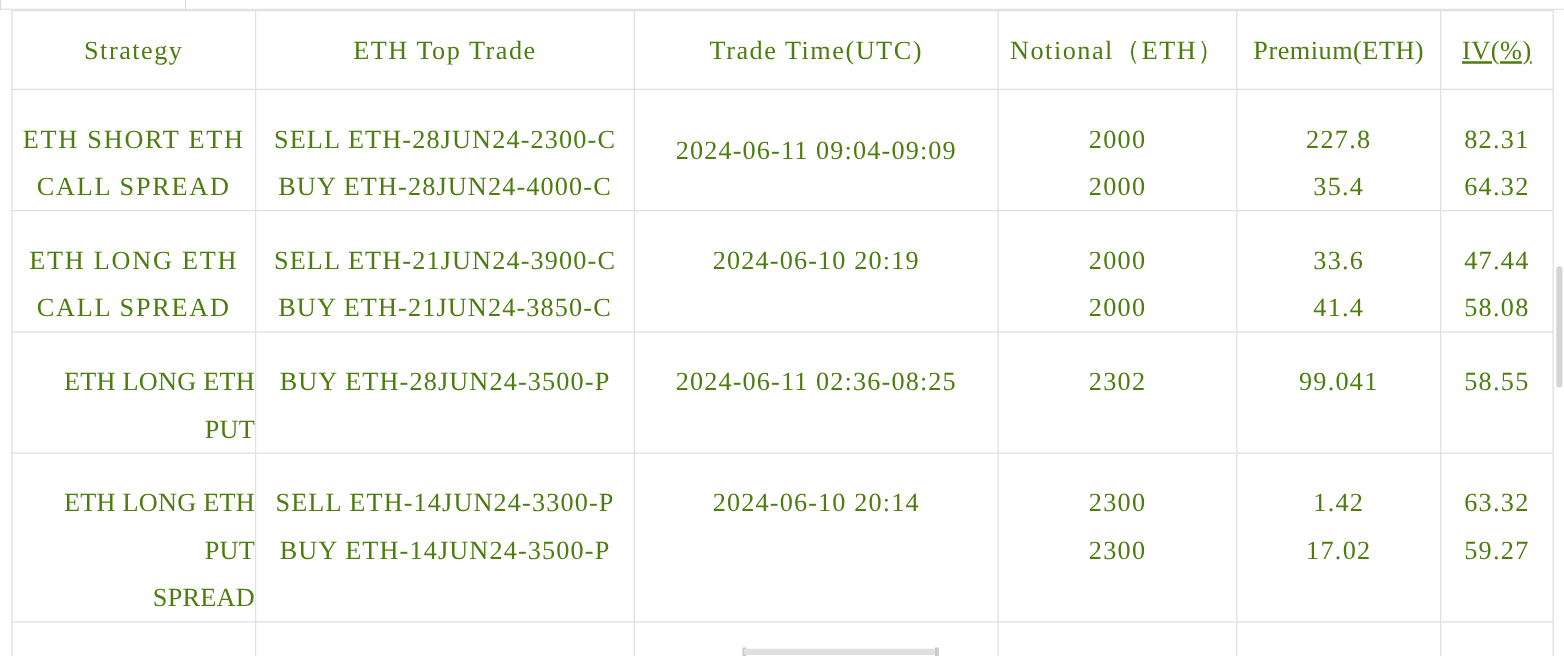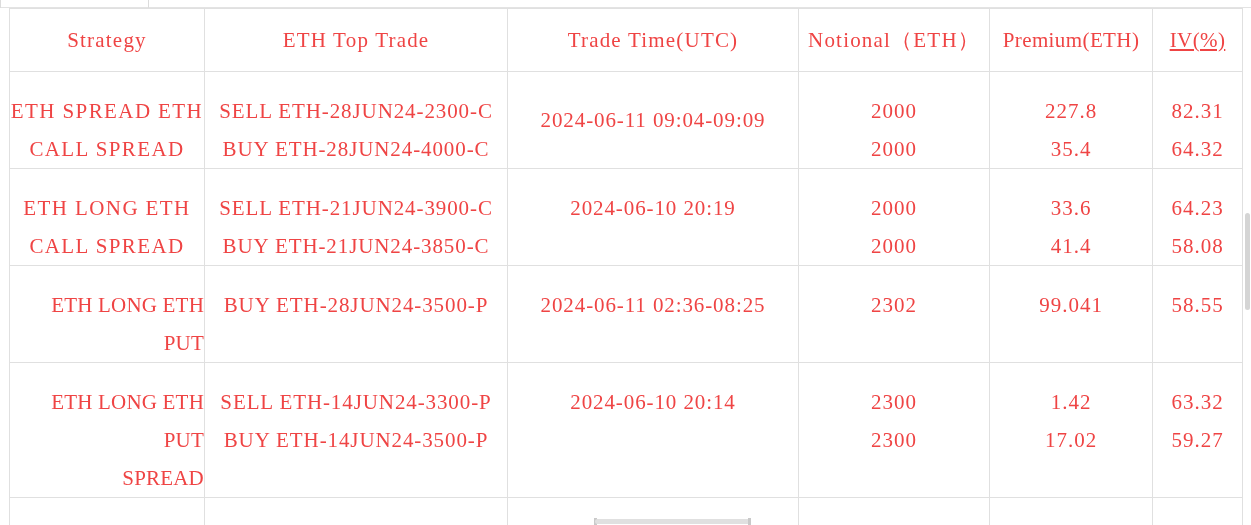--- a/index.html
+++ b/index.html
@@ -58,21 +58,21 @@
     table-layout: fixed;
     background: #ffffff;
   }
 
   table.trade-table td,
   table.trade-table th {
     border: 1px solid #e0e0e0;
     padding: 0;
     margin: 0;
     background: #ffffff;
-    color: #ef4444;
+    color: #4d7c0f;
     font-weight: normal;
   }
 
   
   col.c-strategy { width: 195px; }
   col.c-toptrade { width: 303px; }
   col.c-time     { width: 291px; }
   col.c-notional { width: 191px; }
   col.c-premium  { width: 163px; }
   col.c-iv       { width: 90px; }
@@ -207,21 +207,21 @@
         <th class="th-premium">Premium(ETH)</th>
         <th class="th-iv">IV(%)</th>
       </tr>
     </thead>
 
     <tbody>
 
       <tr>
         <td>
           <div class="cell-pad strategy-cell">
-            <span class="line">ETH SPREAD ETH</span>
+            <span class="line">ETH SHORT ETH</span>
             <span class="line">CALL SPREAD</span>
           </div>
         </td>
         <td>
           <div class="cell-pad trade-cell">
             <span class="line">SELL ETH-28JUN24-2300-C</span>
             <span class="line">BUY ETH-28JUN24-4000-C</span>
           </div>
         </td>
         <td class="time-cell vcenter">2024-06-11 09:04-09:09</td>
@@ -270,21 +270,21 @@
           </div>
         </td>
         <td>
           <div class="cell-pad num-cell">
             <span class="line">33.6</span>
             <span class="line">41.4</span>
           </div>
         </td>
         <td>
           <div class="cell-pad num-cell">
-            <span class="line">64.23</span>
+            <span class="line">47.44</span>
             <span class="line">58.08</span>
           </div>
         </td>
       </tr>
 
       <tr class="row-single">
         <td>
           <div class="cell-pad strategy-cell condense single-line">
             <span class="line">ETH LONG ETH PUT</span>
           </div>

